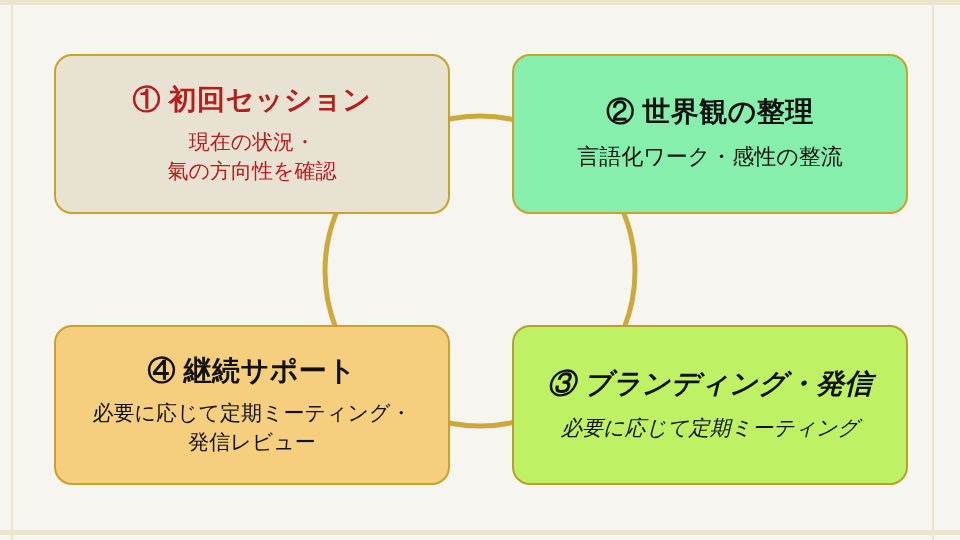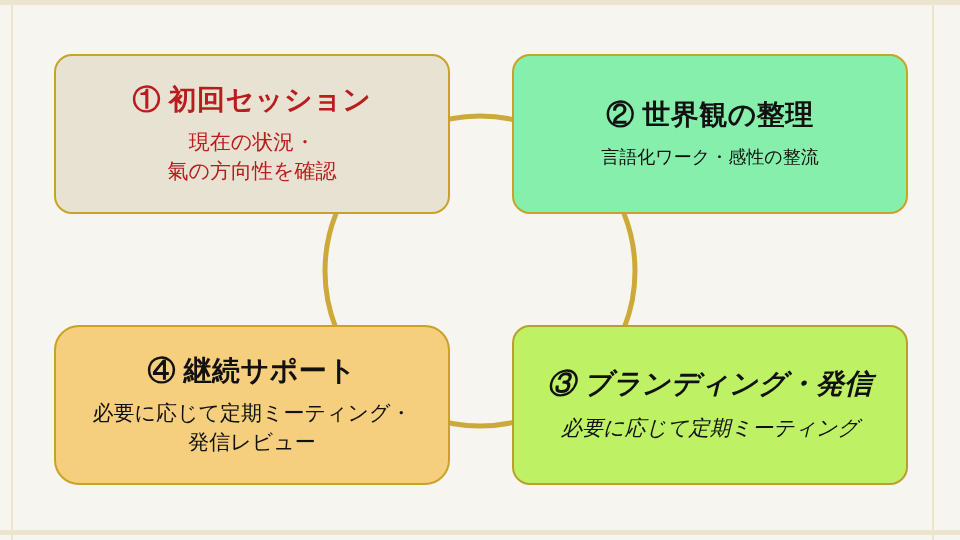--- a/index.html
+++ b/index.html
@@ -65,25 +65,25 @@
     font-weight: normal;
     font-size: 20px;
     line-height: 1.38;
     margin: 0;
     white-space: pre-line;
   }
 
   
   #step-1 { left: 54px;  top: 54px;  width: 396px; height: 160px; }
   #step-2 { left: 512px; top: 54px;  width: 396px; height: 160px; }
-  #step-4 { left: 54px;  top: 325px; width: 396px; height: 160px; border-radius: 25px; }
+  #step-4 { left: 54px;  top: 325px; width: 396px; height: 160px; }
   #step-3 { left: 512px; top: 325px; width: 396px; height: 160px; }
 
   #step-2 .step-title, #step-3 .step-title { margin-bottom: 14px; }
-  #step-2 .step-desc { font-size: 18px; }
+  #step-2 .step-desc { font-size: 22px; }
   #step-3 .step-desc { font-size: 21px; }
   #step-1 .step-desc { font-size: 21px; }
   #step-4 .step-desc { font-size: 21px; }
 </style>
 </head>
 <body>
 
 <div id="stage" style="background: rgb(247, 245, 240);">
 
   <div class="edge-band edge-top" style="background: rgb(236, 229, 205);"></div>

